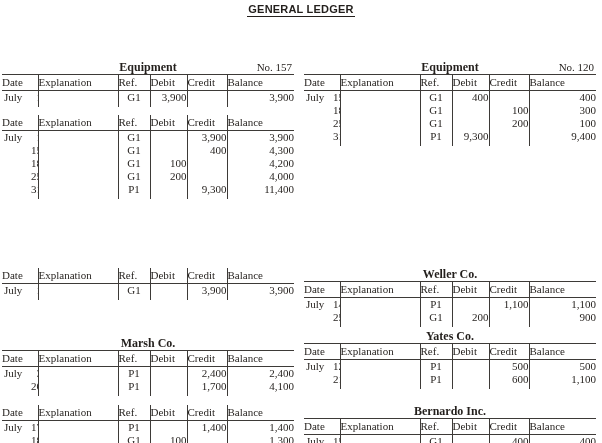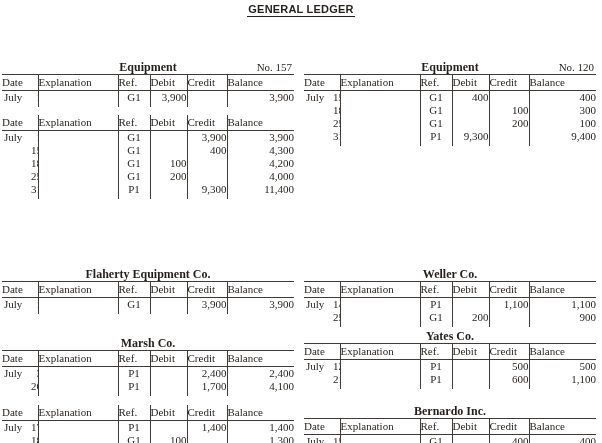--- a/index.html
+++ b/index.html
@@ -238,23 +238,20 @@
       <table class="ledger">
         <colgroup>
           <col style="width: 36px;">
           <col style="width: 80px;">
           <col style="width: 32px;">
           <col style="width: 37px;">
           <col style="width: 40px;">
           <col style="width: 67px;">
         </colgroup>
         <tbody>
-          <tr>
-            <td class="t-title" colspan="6"><span>Flaherty Equipment Co.</span></td>
-          </tr>
           <tr class="hdr">
             <td>Date</td>
             <td>Explanation</td>
             <td>Ref.</td>
             <td>Debit</td>
             <td>Credit</td>
             <td>Balance</td>
           </tr>
           <tr class="datarow">
             <td class="c-date"><span class="mo">July</span><span class="dy">1</span></td>

